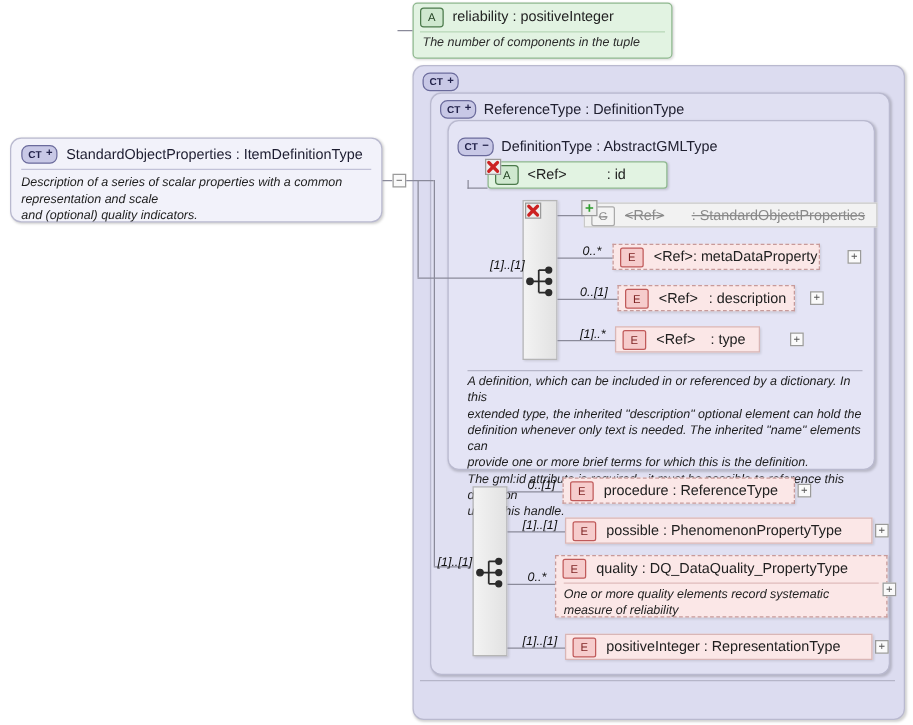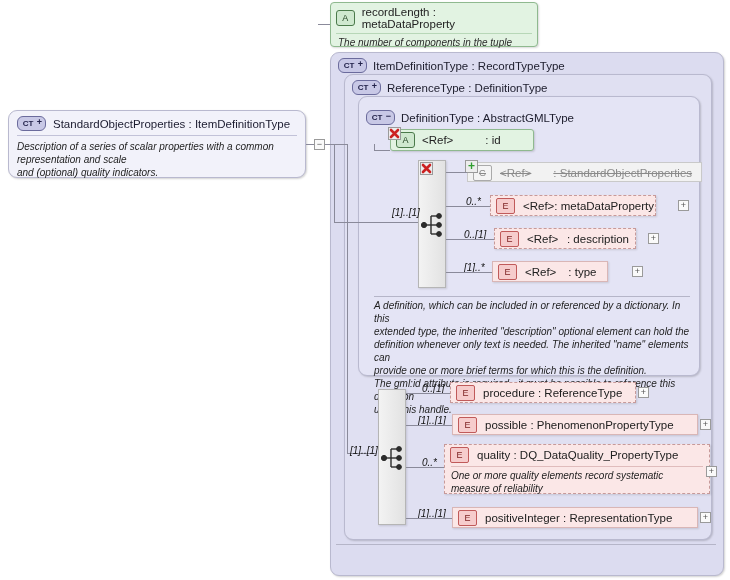--- a/index.html
+++ b/index.html
@@ -242,34 +242,33 @@
   }
 </style>
 </head>
 <body>
 
 <div class="canvas">
 
   <div class="attrbox" style="left:330px;top:2px;width:208px;height:45px;">
     <div class="row">
       <span class="badge-a">A</span>
-      <span>recordLength : metaDataProperty</span>
+      <span>reliability : positiveInteger</span>
     </div>
     <div class="doc">The number of components in the tuple</div>
   </div>
 
   <div class="ln lnh" style="left:318px;top:24px;width:12px;"></div>
 
   <div class="ctbox lvl1" style="left:330px;top:52px;width:394px;height:524px;"></div>
   <div class="ct-title" style="left:338px;top:58px;">
     <span class="badge-ct">
       <span class="lbl">CT</span>
         <span class="pm">+</span>
     </span>
-    <span>ItemDefinitionType : RecordTypeType</span>
   </div>
 
   <div class="ctbox lvl2" style="left:344px;top:74px;width:368px;height:466px;"></div>
   <div class="ct-title" style="left:352px;top:80px;">
     <span class="badge-ct">
       <span class="lbl">CT</span>
         <span class="pm">+</span>
     </span>
     <span>ReferenceType : DefinitionType</span>
   </div>

